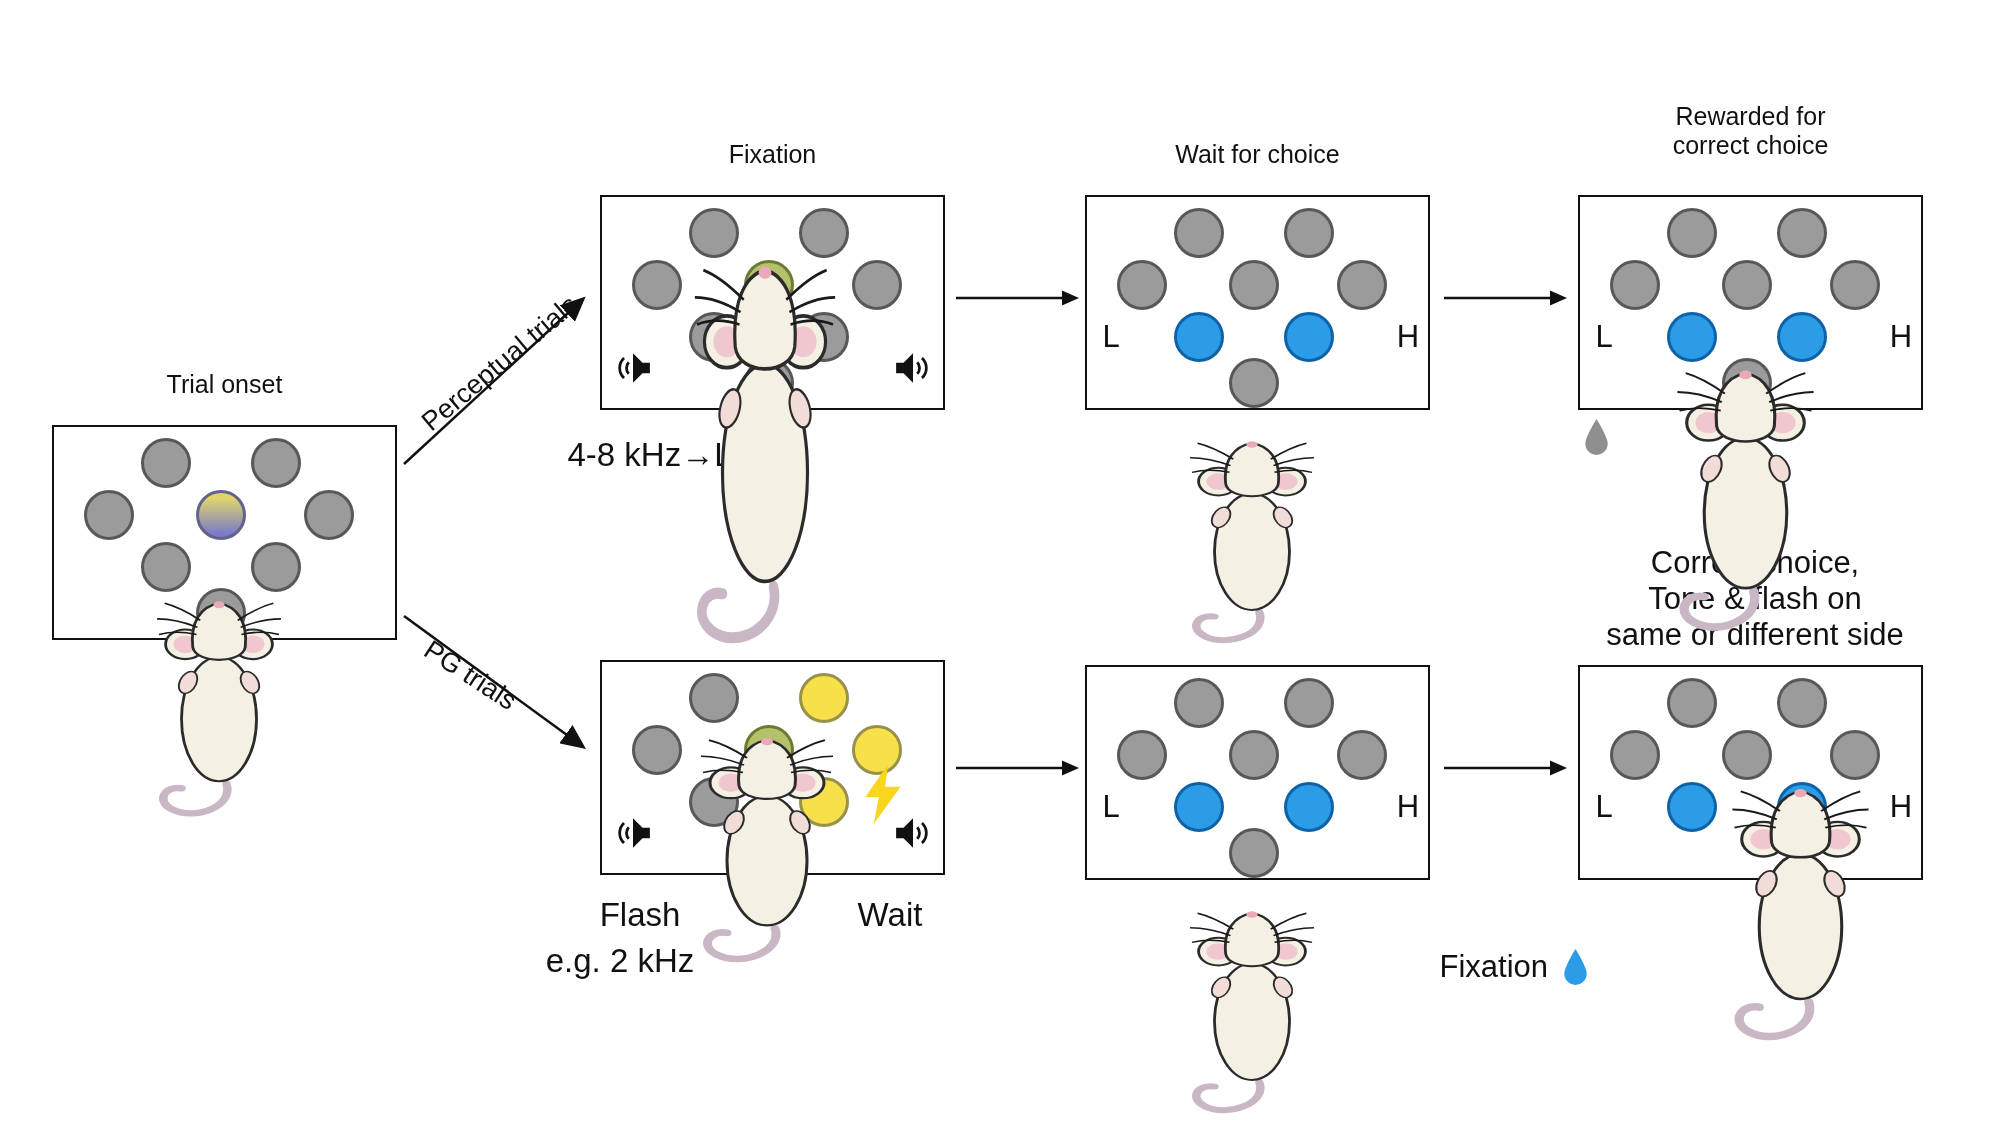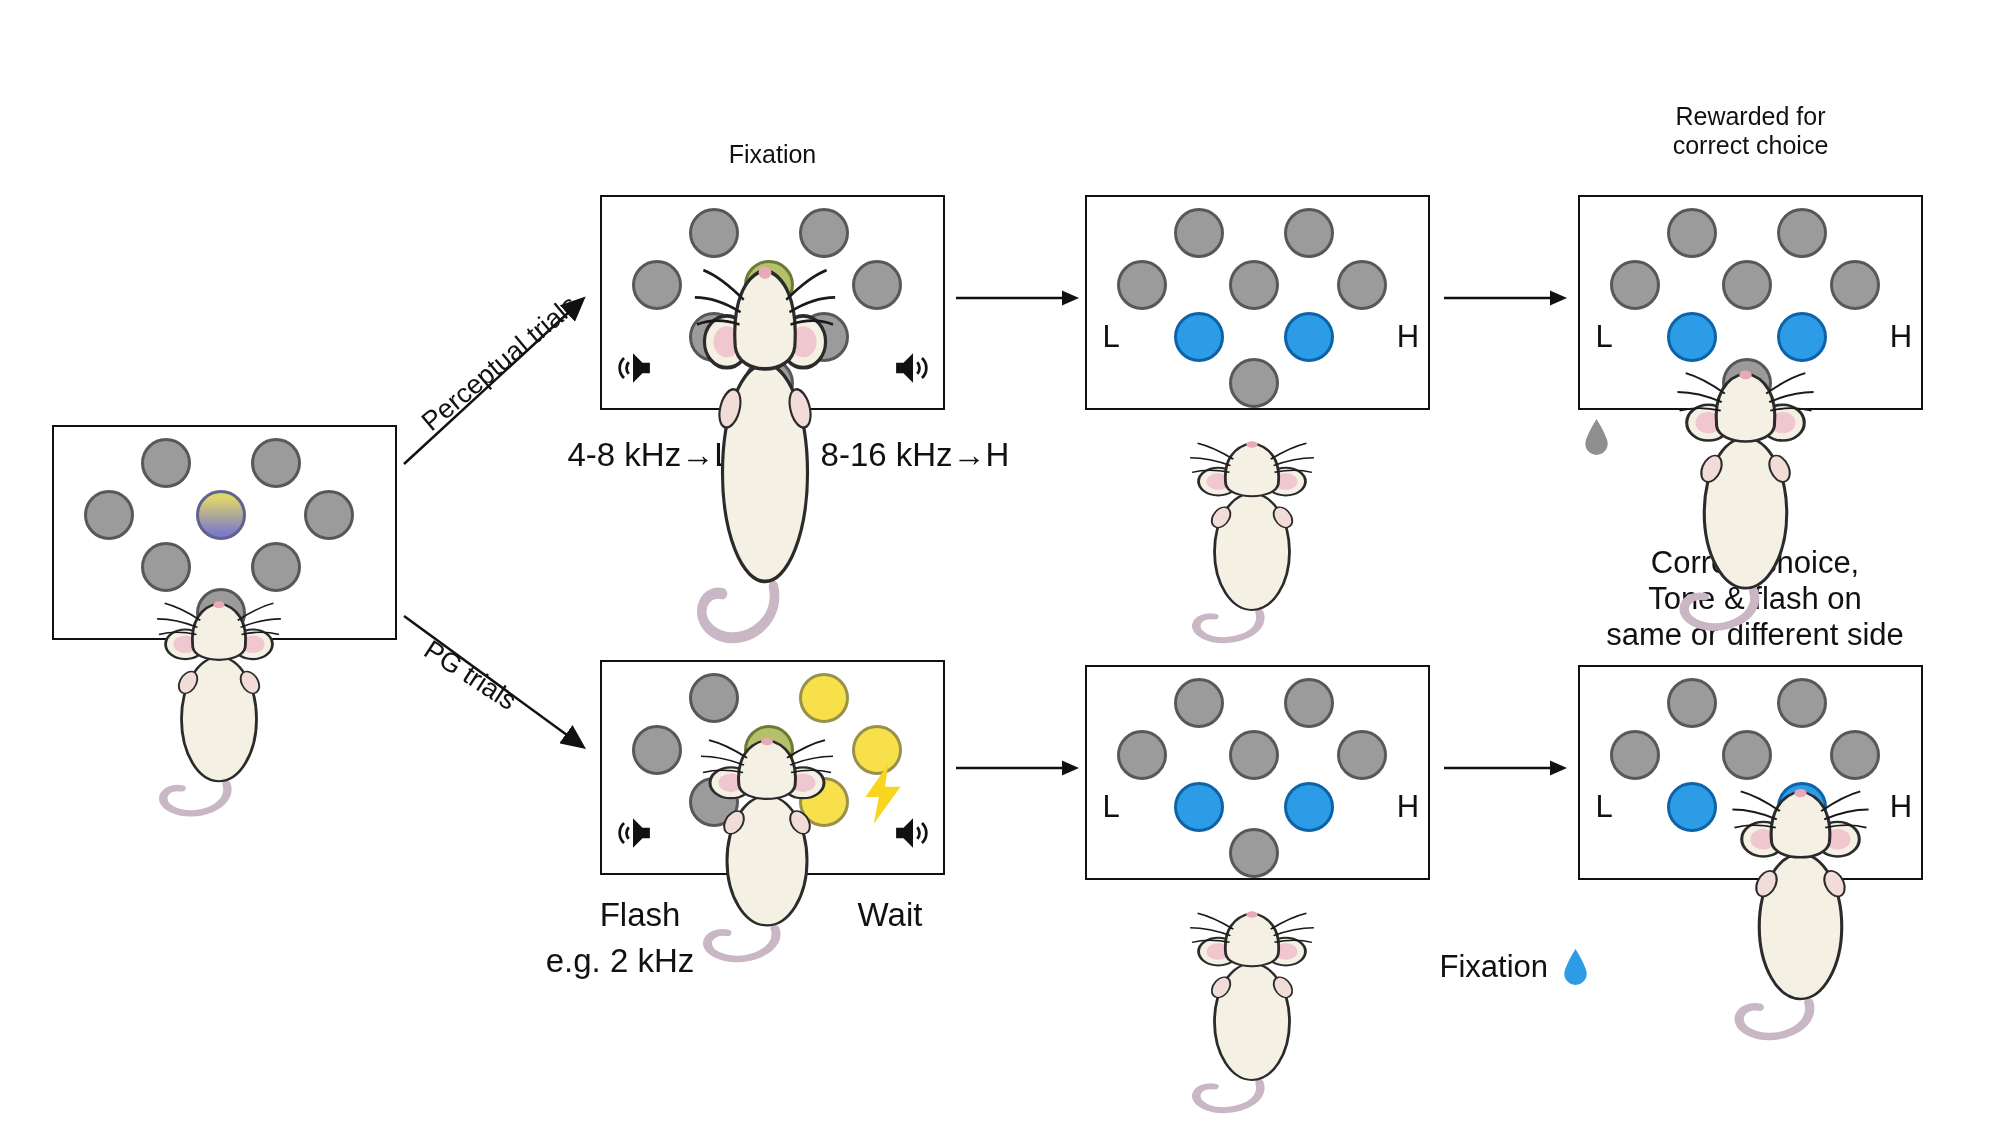--- a/index.html
+++ b/index.html
@@ -62,20 +62,21 @@
       </g>
       <g id="drop-g">
         <path d="M12,1 C12,1 2,17 2,23 a10,10 0 0 0 20,0 C22,17 12,1 12,1 Z" fill="currentColor"></path>
       </g>
       <g id="bolt-g">
         <polygon points="22,0 0,32 13,32 8,58 34,22 19,22" fill="#f8d51f"></polygon>
       </g>
     </defs>
   </svg>
 
+  <div class="title" style="left:52px;top:370px;width:345px">Trial onset</div>
   <div class="panel" style="left:52px;top:425px;width:345px;height:215px">
     <div class="port p-tl"></div>
     <div class="port p-tr"></div>
     <div class="port p-ml"></div>
     <div class="port p-mc gradient"></div>
     <div class="port p-mr"></div>
     <div class="port p-bl"></div>
     <div class="port p-br"></div>
     <div class="port p-bc"></div>
   </div>
@@ -117,27 +118,27 @@
         <use href="#speaker-g"></use>
       </svg>
     <svg class="icon" viewBox="0 0 36 30" style="left:292px;top:155px;width:38px;height:32px">
         <use href="#speaker-g"></use>
       </svg>
   </div>
   <svg class="mouse" viewBox="0 0 160 340" preserveAspectRatio="none" style="left:680px;top:238px;width:170px;height:420px">
       <use href="#mouse-g"></use>
     </svg>
   <div class="caption" style="left:520px;top:436px;width:260px">4-8 kHz→L</div>
-  <div class="caption" style="left:770px;top:436px;width:290px">8-16 kHz→H</div>
 
   <svg class="arrow" viewBox="0 0 135 24" style="left:952px;top:286px;width:135px;height:24px">
     <line x1="4" y1="12" x2="112" y2="12" stroke="#111" stroke-width="2.5"></line>
     <polygon points="110,4.5 127,12 110,19.5" fill="#111"></polygon>
   </svg>
 
+  <div class="title" style="left:1085px;top:140px;width:345px">Wait for choice</div>
   <div class="panel" style="left:1085px;top:195px;width:345px;height:215px">
     <div class="port p-tl"></div>
     <div class="port p-tr"></div>
     <div class="port p-ml"></div>
     <div class="port p-mc"></div>
     <div class="port p-mr"></div>
     <div class="port p-bl blue"></div>
     <div class="port p-br blue"></div>
     <div class="port p-bc"></div>
     <div class="side-label" style="left:24px;top:140px">L</div>

